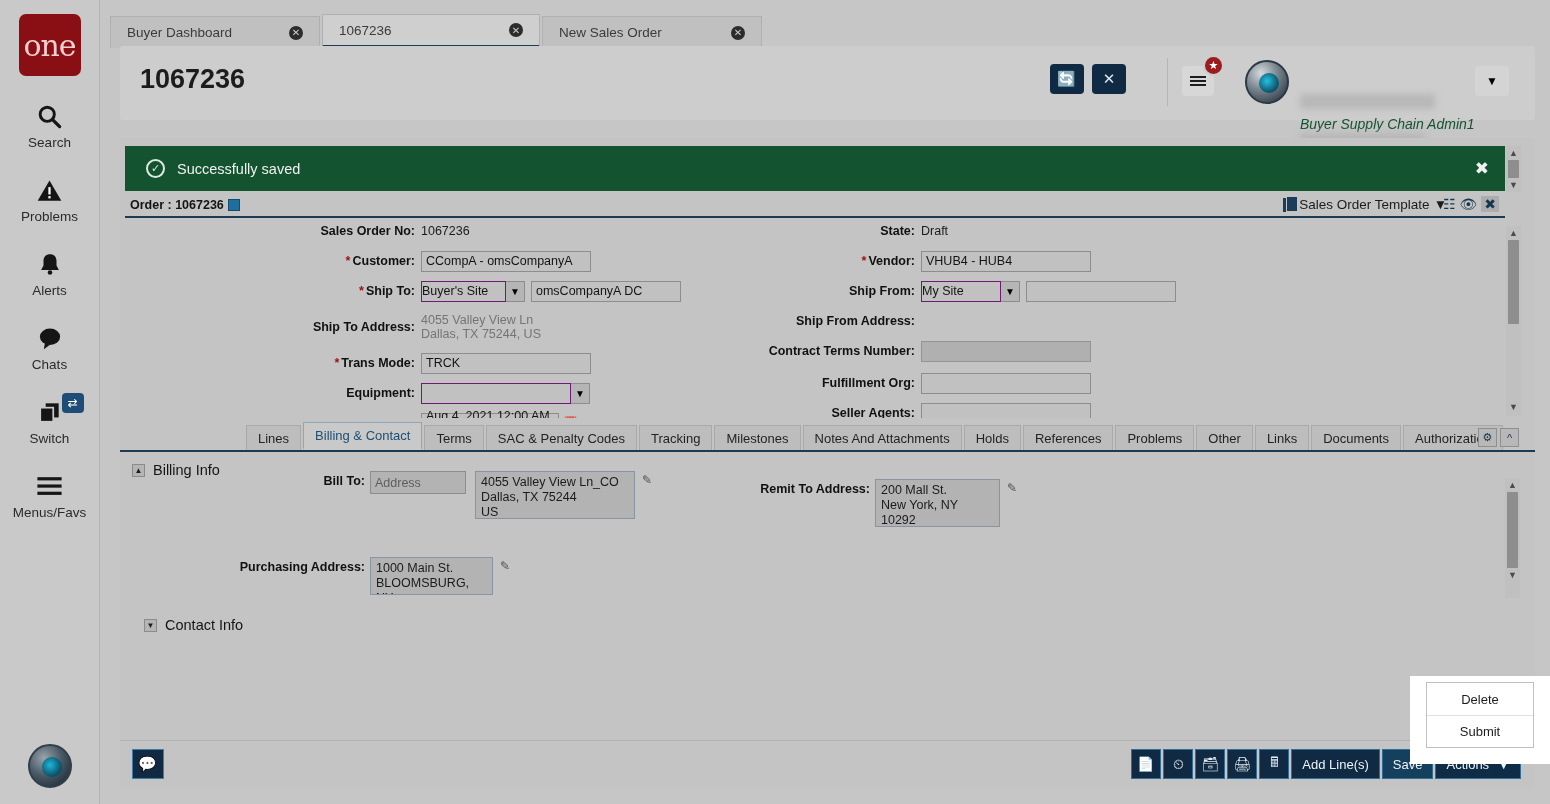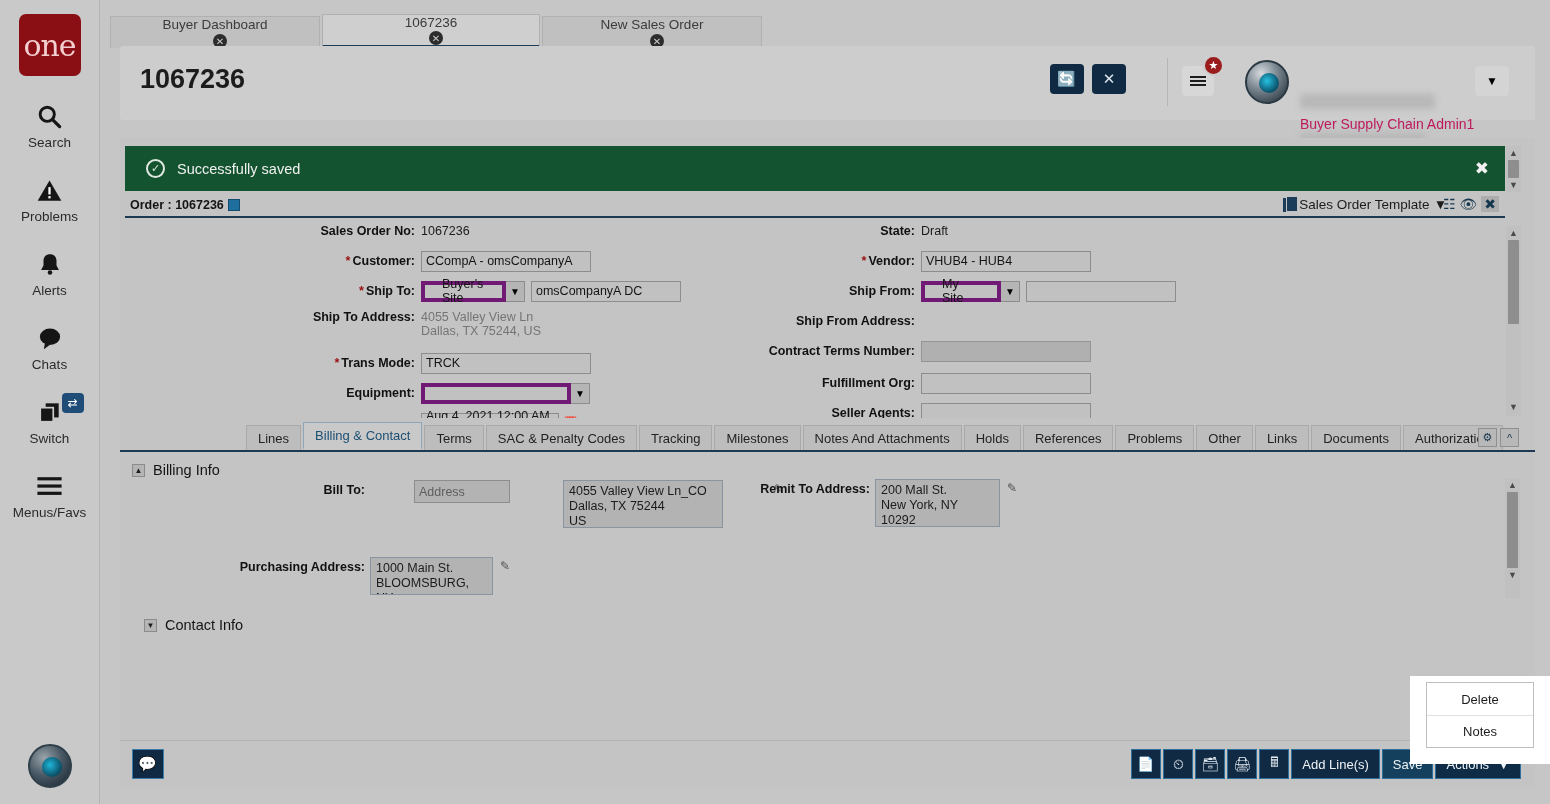--- a/index.html
+++ b/index.html
@@ -46,24 +46,24 @@
     content:""; position:absolute; left:12px; top:11px; width:20px; height:20px;
     border-radius:50%; background: radial-gradient(circle at 40% 40%, #1fb6d8 0%, #0d5a73 60%, #07303c 100%);
   }
 
   
   .tabstrip {
     position: absolute; left: 110px; top: 14px; height: 34px;
     display: flex; align-items: flex-end;
   }
   .btab {
-    height: 32px; min-width: 210px; padding: 0 4px;
+    height: 32px; min-width: 210px; padding: 0 16px;
     background: #c0c0c0; border: 1px solid #b0b0b0; border-bottom: none;
     display: flex; align-items: center; justify-content: space-between;
-    font-size: 13.5px; color: #3b3b3b; cursor: pointer; margin-right: 2px; flex-direction: column;
+    font-size: 13.5px; color: #3b3b3b; cursor: pointer; margin-right: 2px;
   }
   .btab.active { background: #cfcfcf; border-bottom: 3px solid #1c3d5a; height: 34px; }
   .btab .x {
     width: 14px; height: 14px; border-radius: 50%; background: #2c2c2c; color: #cfcfcf;
     font-size: 10px; display: flex; align-items: center; justify-content: center; margin-left: 10px;
   }
 
   
   .hdrpanel {
     position: absolute; left: 120px; top: 46px; width: 1415px; height: 74px;
@@ -89,21 +89,21 @@
   .userav {
     position: absolute; left: 1125px; top: 14px; width: 44px; height: 44px; border-radius: 50%;
     background: radial-gradient(circle at 35% 28%, #d6dade 0%, #7e8a93 40%, #1b2730 100%);
     border: 2px solid #2b3943;
   }
   .userav::after{
     content:""; position:absolute; left:12px; top:11px; width:20px; height:20px; border-radius:50%;
     background: radial-gradient(circle at 40% 40%, #27c0e0 0%, #0e5f79 60%, #06303d 100%);
   }
   .redact { position: absolute; border-radius: 2px; filter: blur(3px); background: #b8b8b8; }
-  .uname { position: absolute; left: 1180px; top: 70px; font-size: 14px; color: #be185d; }
+  .uname { position: absolute; left: 1180px; top: 70px; font-size: 14px; color: #14532d; font-style: italic; }
   .caretbtn {
     position: absolute; left: 1355px; top: 20px; width: 34px; height: 30px; border-radius: 4px;
     background: #d4d4d4; display:flex; align-items:center; justify-content:center; font-size:12px; cursor:pointer;
   }
 
   
   .mainpanel {
     position: absolute; left: 120px; top: 138px; width: 1415px; height: 650px;
     background: #c4c4c4; border-radius: 3px; overflow: hidden;
   }
@@ -149,22 +149,22 @@
   .flabel { font-size: 12.5px; font-weight: bold; color: #111; text-align: right; }
   .fval { font-size: 12.5px; color: #1b1b1b; margin-left: 6px; }
   .inp {
     height: 21px; background: #c1c1c1; border: 1px solid #8d8d8d; font-size: 12.5px; color: #141414;
     padding: 0 4px; display: flex; align-items: center; margin-left: 6px;
   }
   .inp.grey { background: #b0b0b0; border-color: #949494; }
   .inp.ph { color: #5e5e5e; }
   .selwrap { display:flex; align-items:center; margin-left:6px; }
   .sel {
-    height:21px; background:#c1c1c1; border:4px solid #701a75; font-size:12.5px; color:#141414;
-    padding:0 17px; display:flex; align-items:center;
+    height:21px; background:#c1c1c1; border:1px solid #701a75; font-size:12.5px; color:#141414;
+    padding:0 0; display:flex; align-items:center;
   }
   .selarrow {
     width:19px; height:21px; background:#b5b5b5; border:1px solid #8d8d8d; border-left:none;
     display:flex; align-items:center; justify-content:center; font-size:10px; cursor:pointer;
   }
   .req { color: #9b1111; font-weight: bold; margin-right: 2px; }
   .calico { width:15px; height:15px; margin-left:4px; font-size:12px; color:#1d3b55; cursor:pointer; }
   .addr2 { font-size:12.5px; color:#757575; }
 
   
@@ -397,21 +397,21 @@
 
         <div class="frow">
           <div class="flabel" style="width:290px;"><span class="req">*</span><span>Ship To</span>:</div>
           <div class="selwrap">
             <div class="sel" style="width:85px;">Buyer's Site</div>
             <div class="selarrow">▼</div>
           </div>
           <div class="inp" style="width:150px;">omsCompanyA DC</div>
         </div>
 
-        <div class="frow" style="align-items:flex-start; height:34px;">
+        <div class="frow" style="align-items:center; height:34px;">
           <div class="flabel" style="width:290px;"><span>Ship To Address</span>:</div>
           <div style="margin-left:6px;">
             <div class="addr2">4055 Valley View Ln</div>
             <div class="addr2">Dallas, TX 75244, US</div>
           </div>
         </div>
 
         <div class="frow" style="margin-top:6px;">
           <div class="flabel" style="width:290px;"><span class="req">*</span><span>Trans Mode</span>:</div>
           <div class="inp" style="width:170px;">TRCK</div>
@@ -530,21 +530,21 @@
       </div>
     </div>
 
     <div class="tabcontent">
 
       <div class="sect">
         <div class="sqtog">▲</div>
         <div class="secttitle">Billing Info</div>
       </div>
 
-      <div class="bfield" style="left:125px; top:28px;gap:44px;">
+      <div class="bfield" style="left:125px; top:19px;">
         <div class="blabel" style="width:120px;">Bill To:</div>
         <div class="inp ph" style="width:96px; height:23px; margin-left:5px; background:#b3b3b3;">Address</div>
         <div class="txtbox" style="width:160px; height:48px; white-space:pre-line; margin-left:9px;">4055 Valley View Ln_CO
 Dallas, TX 75244
 US</div>
         <div class="editico">✎</div>
       </div>
 
       <div class="bfield" style="left:620px; top:27px;">
         <div class="blabel" style="width:130px;">Remit To Address:</div>
@@ -607,17 +607,17 @@
       </div>
     </div>
   </div>
 
   <div class="dmenumask"></div>
   <div class="dmenu">
     <div class="mi">
         <span>Delete</span>
       </div>
     <div class="mi">
-        <span>Notes</span>
+        <span>Submit</span>
       </div>
   </div>
 
 </div>
 
 </body></html>

